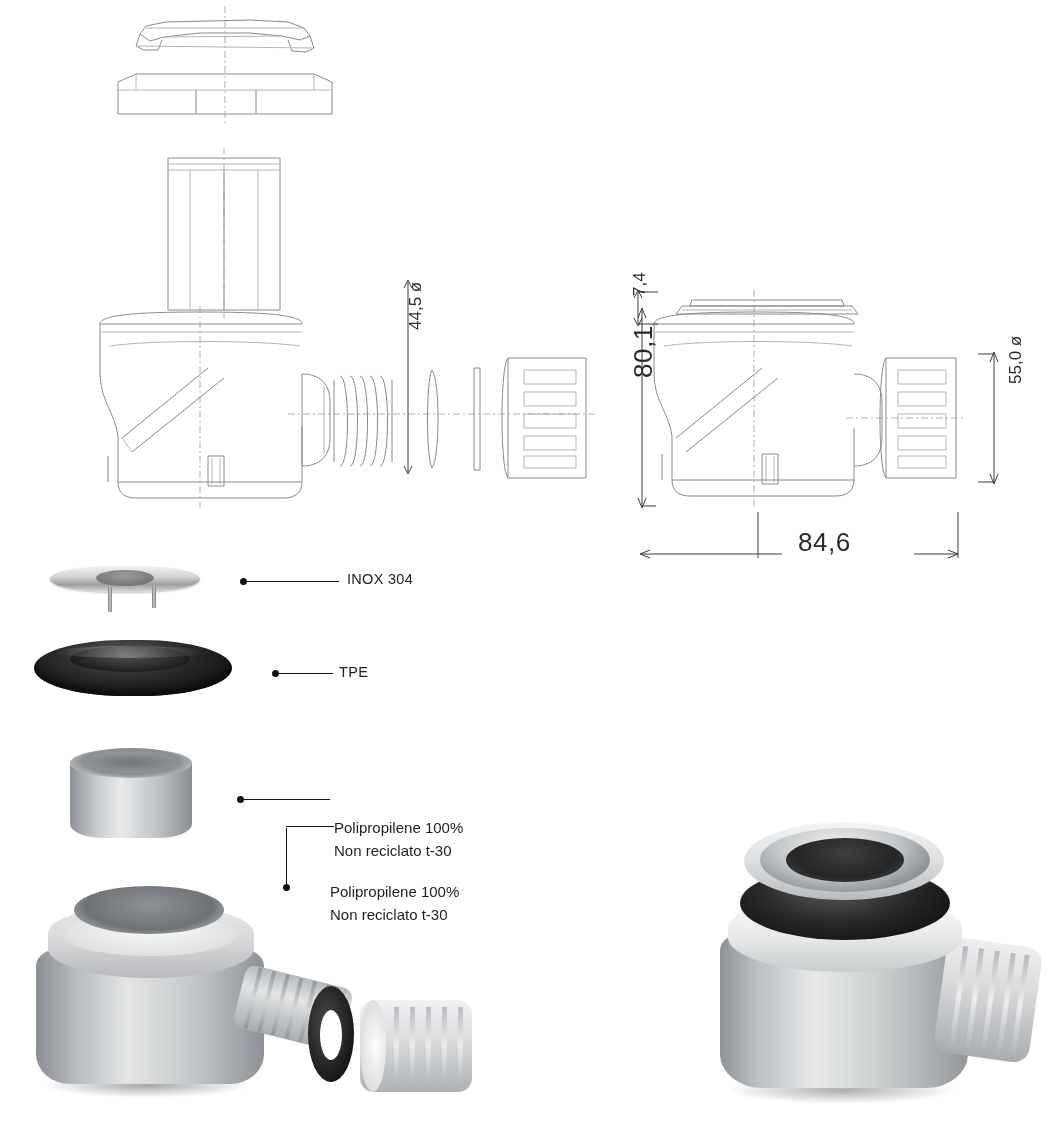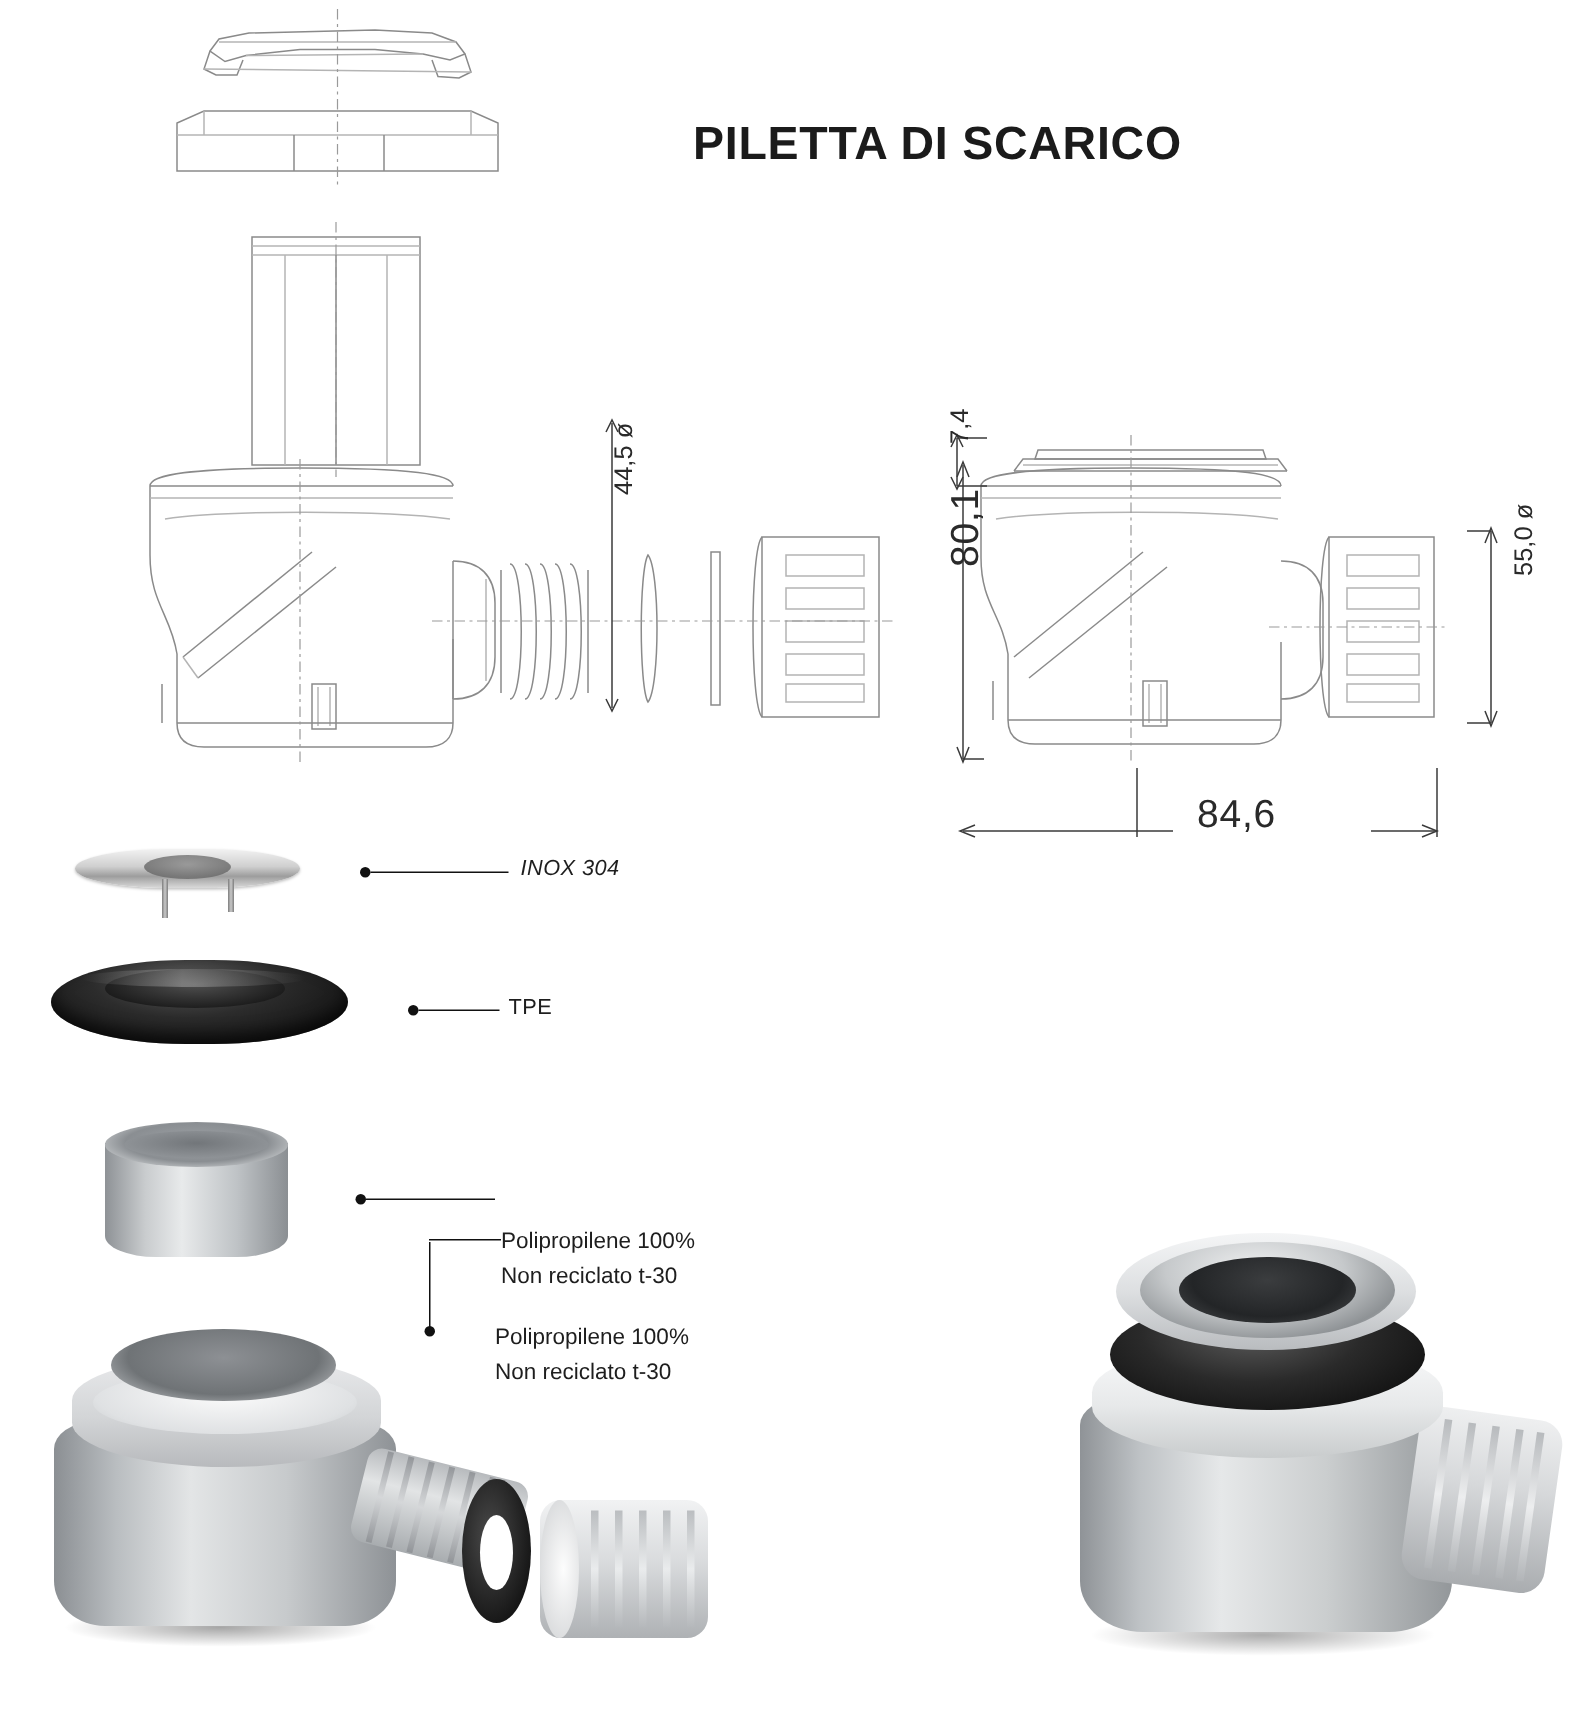--- a/index.html
+++ b/index.html
@@ -236,21 +236,20 @@
   }
 
   
   .cal-line { position: absolute; background: #111; }
 </style>
 </head>
 <body>
 
 <div class="sheet">
 
-  <div class="title">PILETTA DI SCARICO</div>
 
   <svg class="vec" style="left:100px; top:6px;" width="250" height="120" viewBox="0 0 250 120">
 
     <path class="tl" d="M40,28 L46,20 L66,16 L150,14 L188,16 L204,22 L210,30 L200,34 L182,30 L150,27 L100,27 L64,31 L50,35 Z"></path>
     <path class="tlthin" d="M46,22 L204,22"></path>
     <path class="tlthin" d="M64,31 L182,30"></path>
     <path class="tl" d="M40,28 L36,40 L44,44 L58,44 L62,34"></path>
     <path class="tl" d="M210,30 L214,42 L206,46 L192,45 L188,34"></path>
     <path class="tlthin" d="M36,40 L214,42"></path>
 
@@ -407,21 +406,21 @@
   <div class="dimtext dimbig" style="left:798px; top:527px;">84,6</div>
 
   <div class="r3d">
     <div class="grate-top"></div>
     <div class="grate-hole"></div>
     <div class="grate-stem"></div>
     <div class="grate-stem2"></div>
   </div>
   <div class="leader-dot" style="left:240px; top:578px;"></div>
   <div class="leader" style="left:247px; top:581px; width:92px;"></div>
-  <div class="mat-label small" style="left:347px; top:571px;font-style:italic;">INOX 304</div>
+  <div class="mat-label small" style="left:347px; top:571px;">INOX 304</div>
 
   <div class="tpe">
     <div class="ring-o"></div>
     <div class="ring-i"></div>
     <div class="hl"></div>
   </div>
   <div class="leader-dot" style="left:272px; top:670px;"></div>
   <div class="leader" style="left:279px; top:673px; width:54px;"></div>
   <div class="mat-label small" style="left:339px; top:664px;">TPE</div>
 

